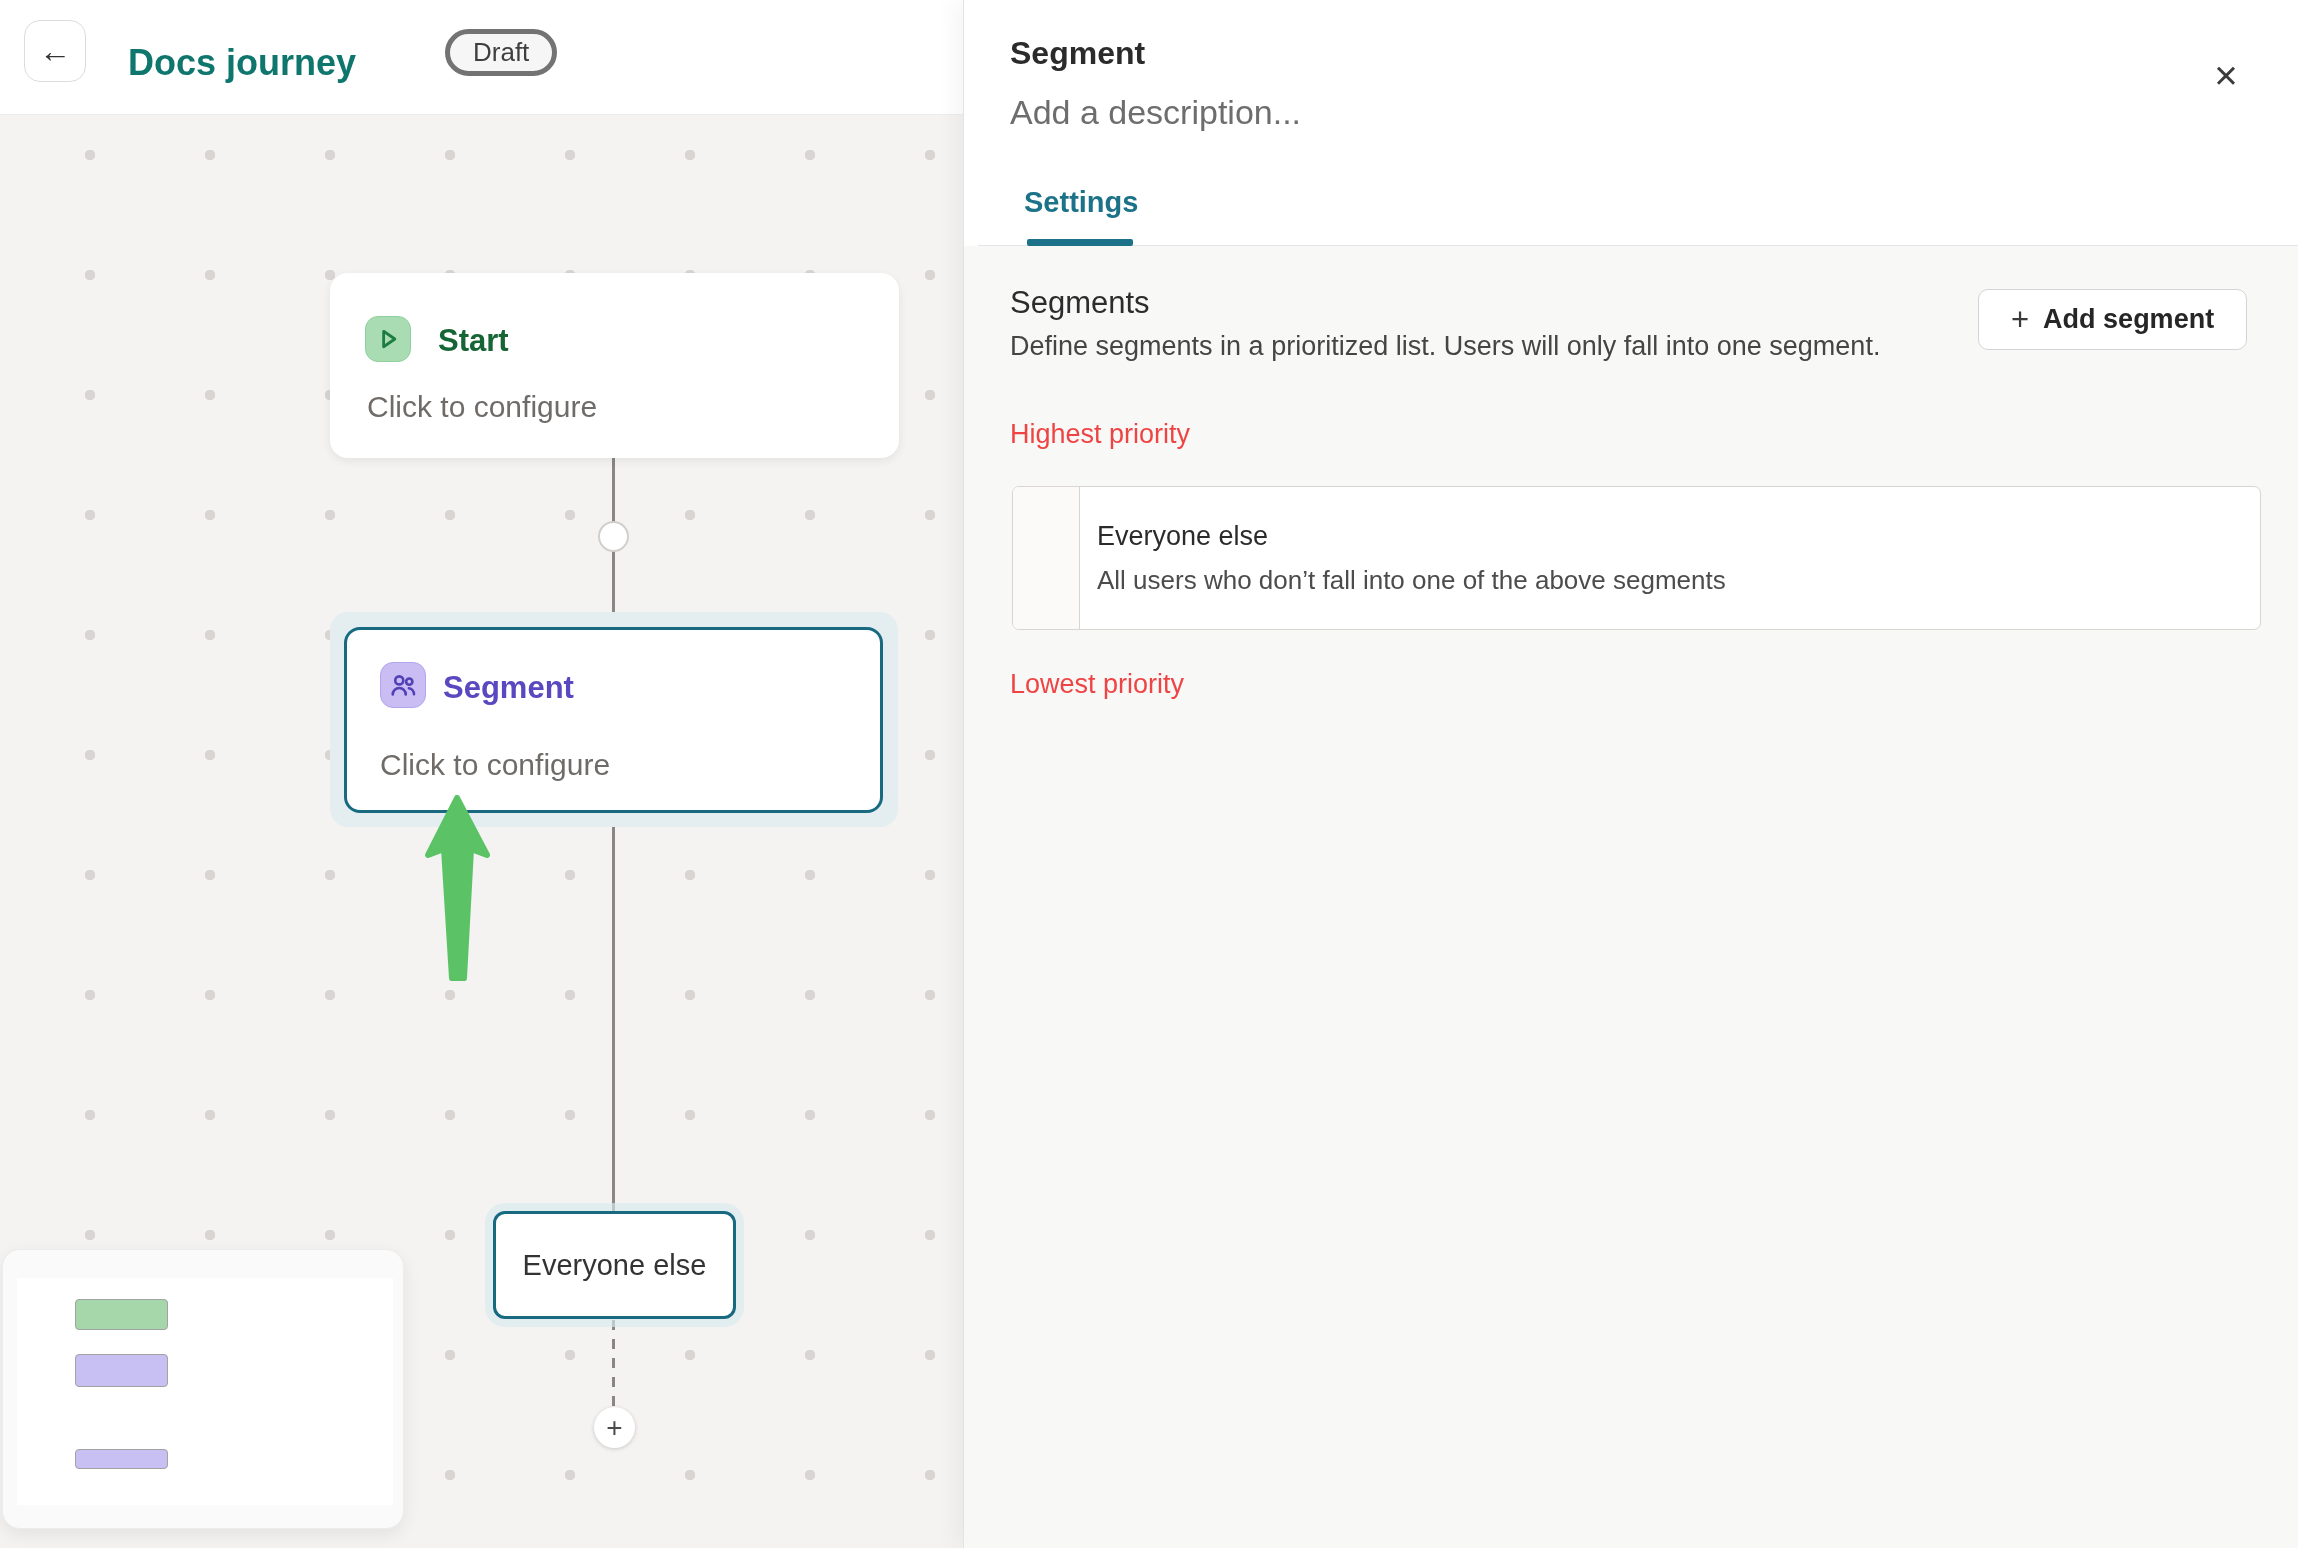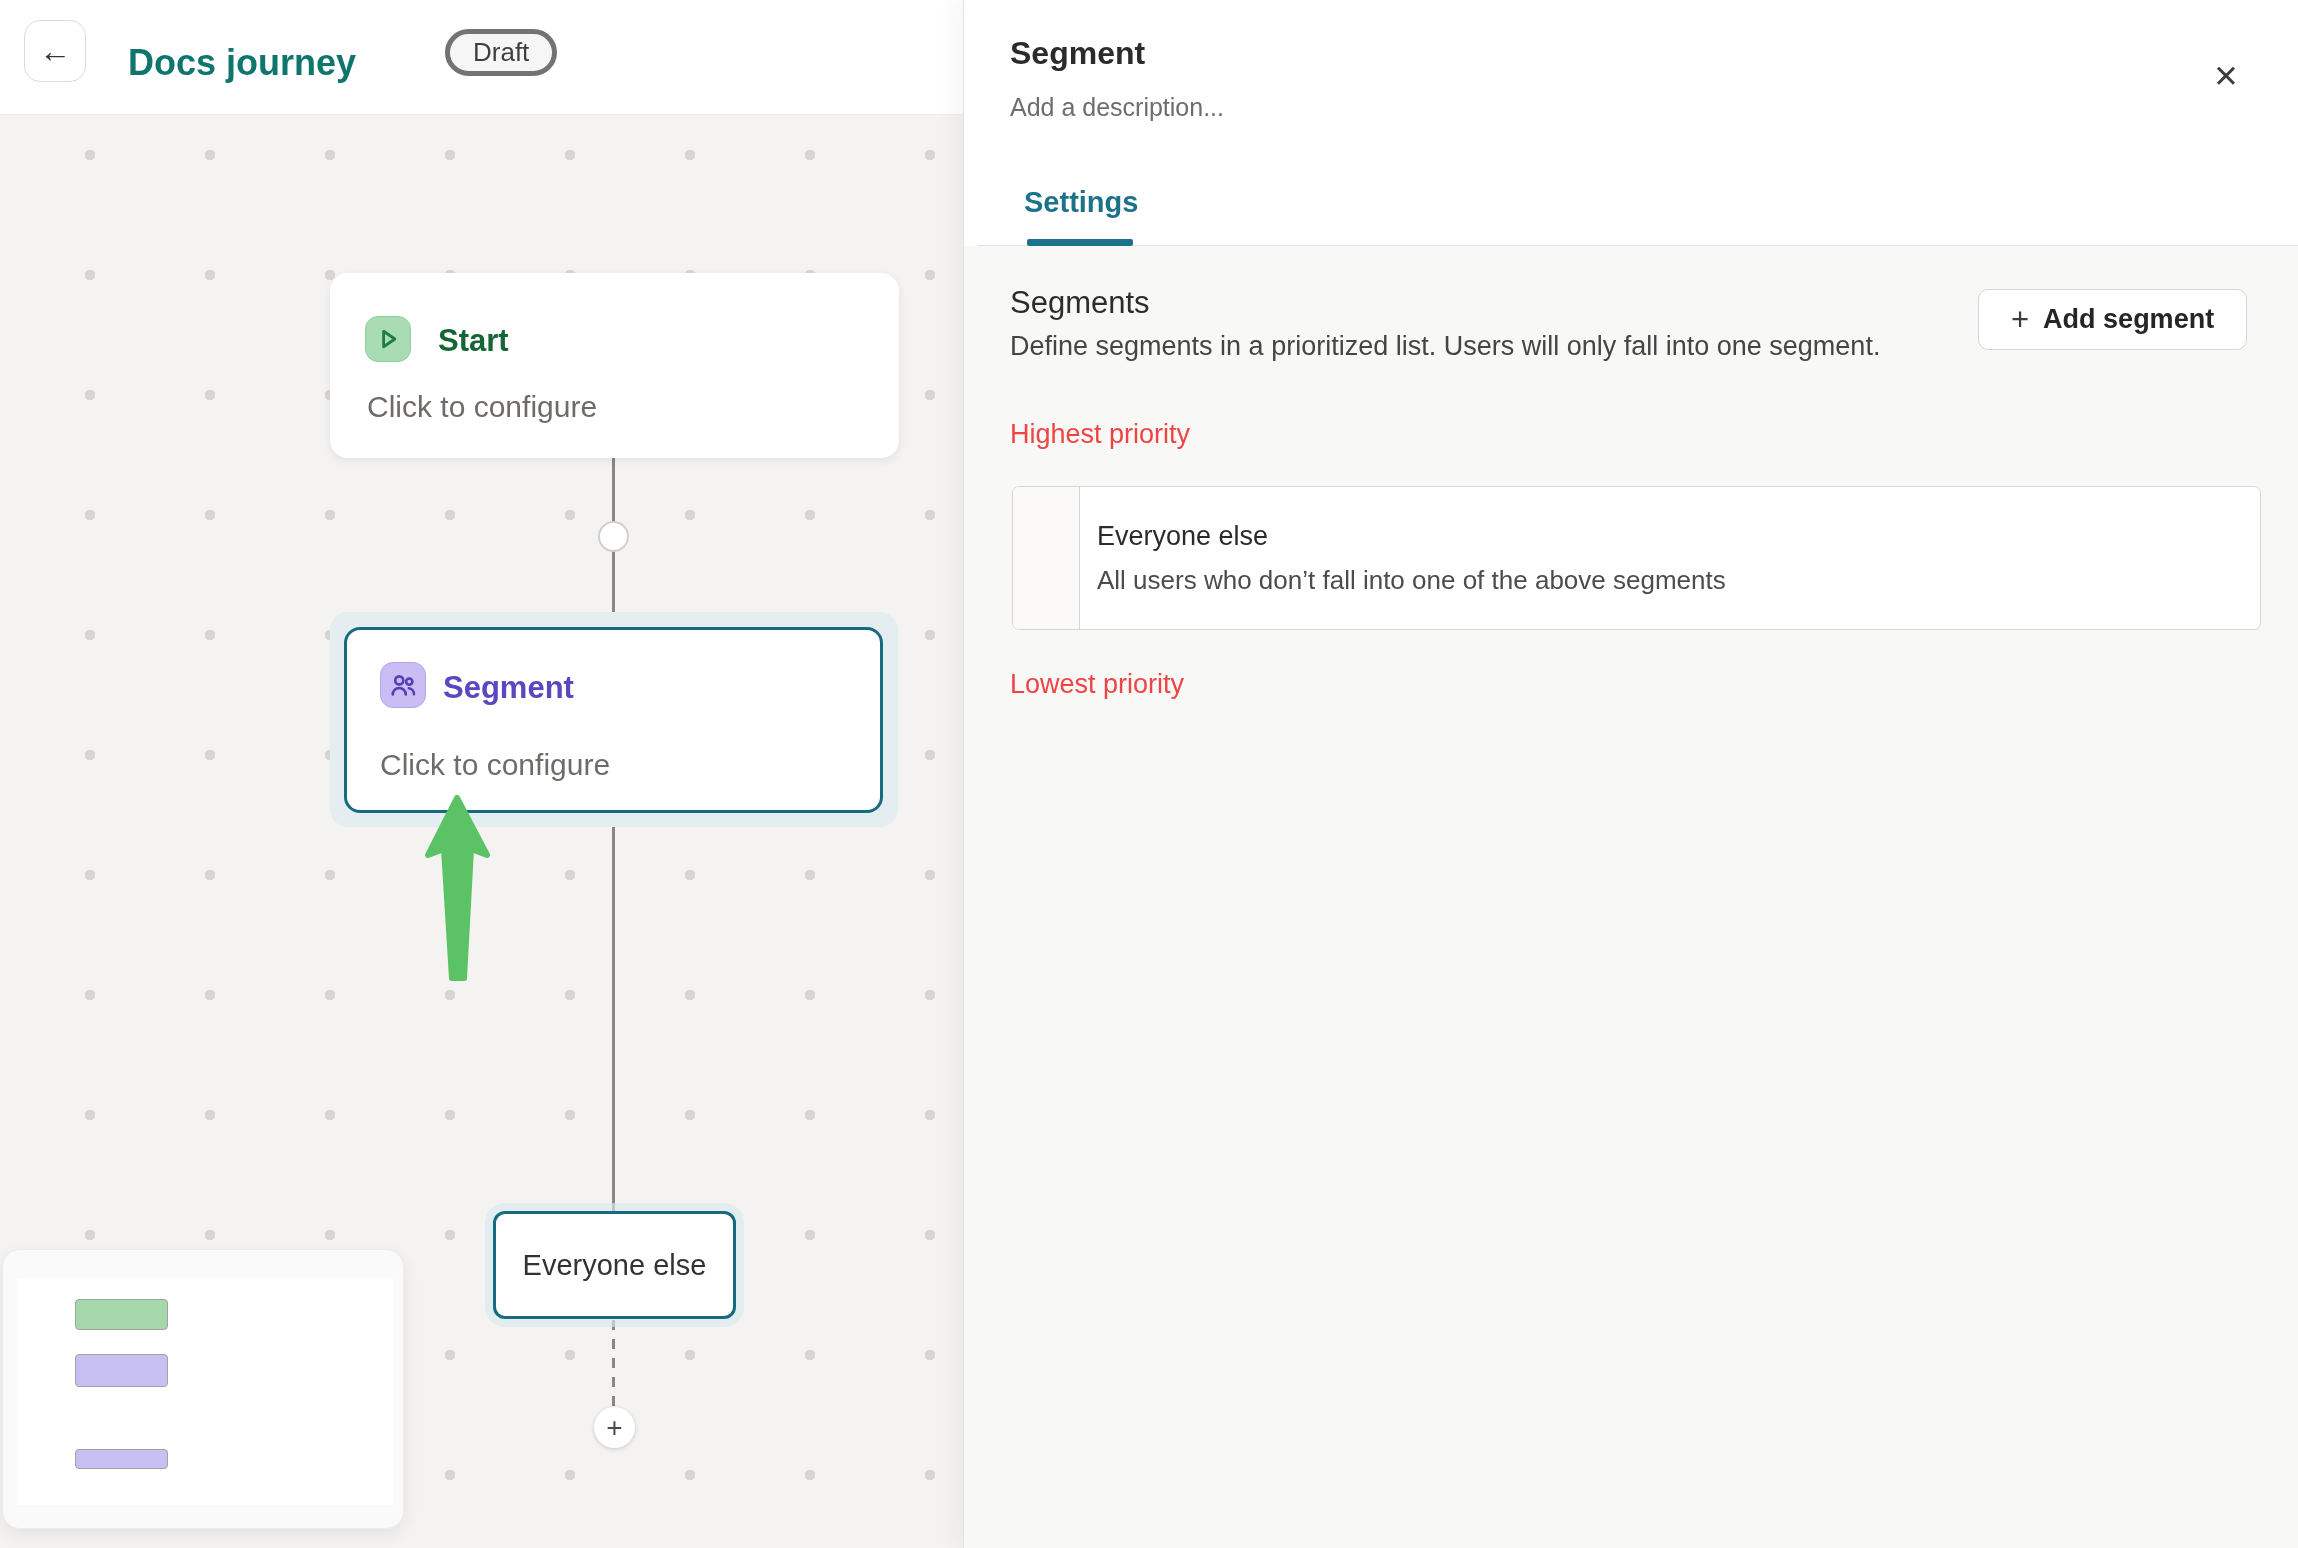--- a/index.html
+++ b/index.html
@@ -101,21 +101,21 @@
   .mm-bar-2 { top:76px; height:33px; }
   .mm-bar-3 { top:171px; height:20px; }
 
   
   .panel {
     position:absolute; left:963px; top:0; width:1335px; height:1548px;
     background:#fff; border-left:1px solid #e5e3e1;
     box-shadow:-10px 0 20px rgba(0,0,0,0.04); z-index:7;
   }
   .panel-title { position:absolute; left:46px; top:35px; font-size:32px; font-weight:bold; color:#2b2b2b; }
-  .panel-desc { position:absolute; left:46px; top:93px; font-size:25px; color:#6d6d6d; cursor:text; }
+  .panel-desc { position:absolute; left:46px; top:93px; font-size:34px; color:#6d6d6d; cursor:text; }
   .panel-close {
     position:absolute; right:52px; top:56px; width:40px; height:40px;
     display:flex; align-items:center; justify-content:center;
     font-size:31px; color:#3c3c3c; cursor:pointer;
   }
   .tabs-row { position:absolute; left:14px; top:0; width:100%; height:246px; border-bottom:1px solid #e4e4e4; }
   .tab {
     position:absolute; left:46px; top:186px; font-size:29px; font-weight:bold; cursor:pointer;
   }
   .tab-underline { position:absolute; left:49px; top:239px; width:106px; height:7px; border-radius:2px; }

